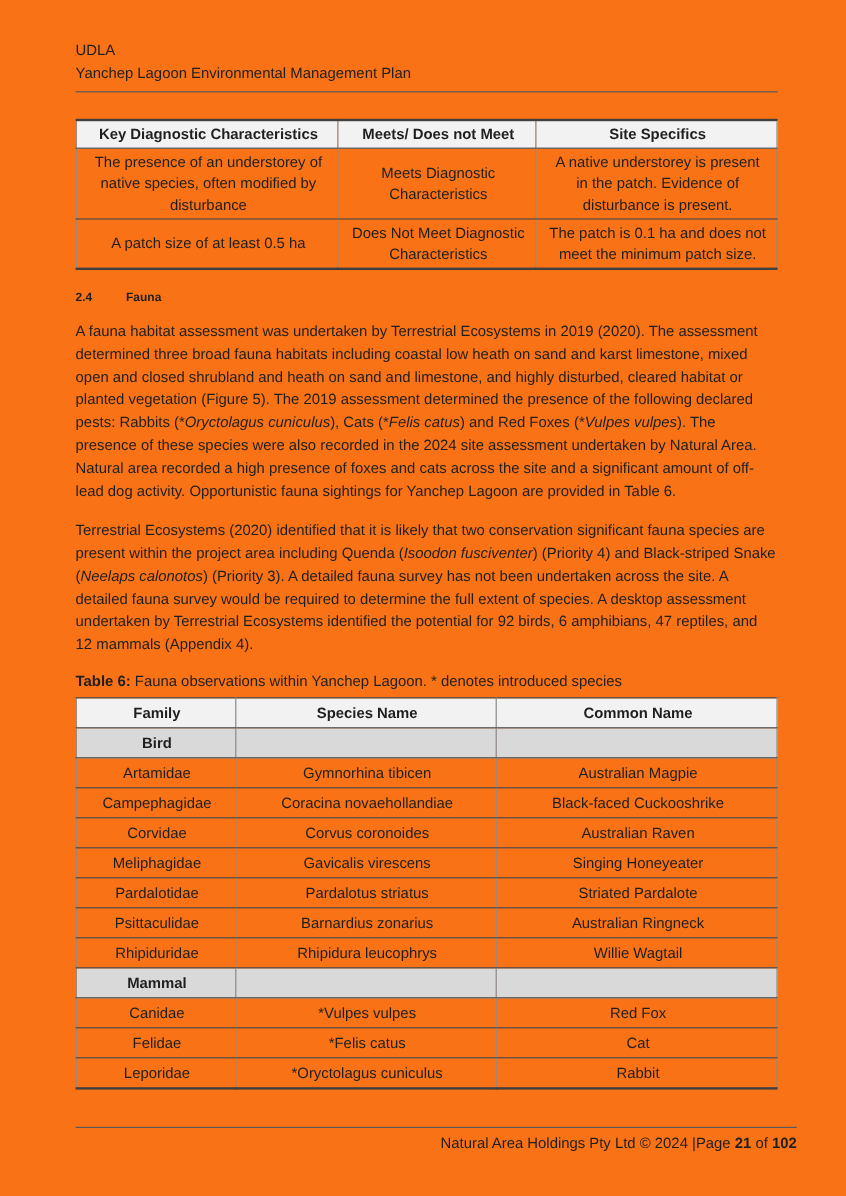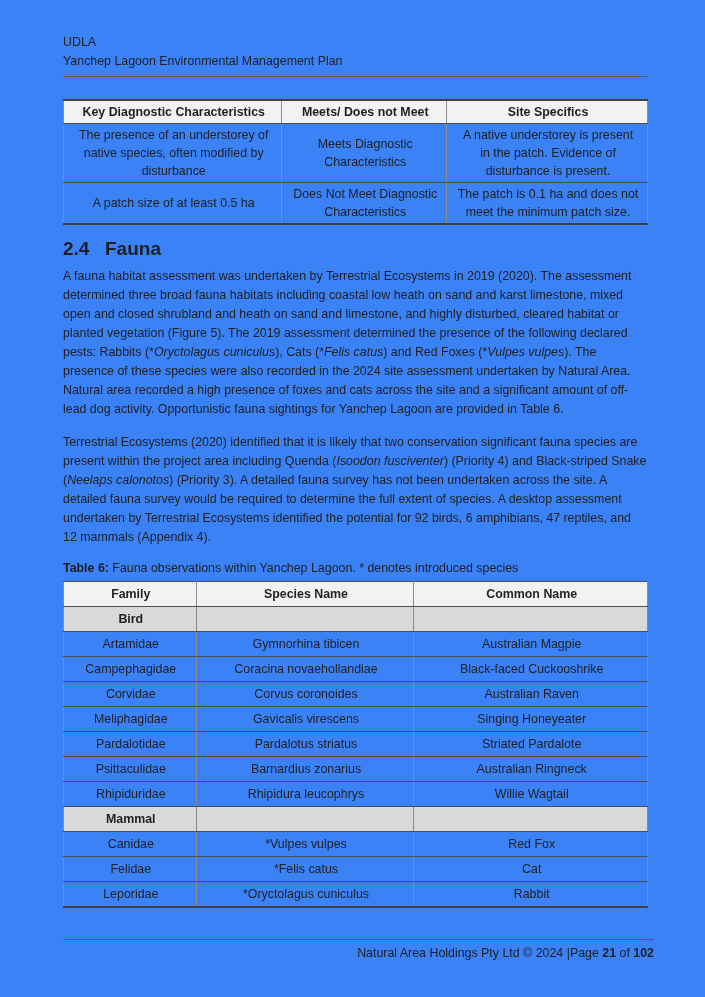--- a/index.html
+++ b/index.html
@@ -1,52 +1,52 @@
 <!DOCTYPE html>
 <html><head>
 <meta charset="utf-8">
 <style>
   * { margin:0; padding:0; box-sizing:border-box; }
   html,body { background:#ffffff; }
   .page {
-    width:705px; height:997px; background:#3b82f6; position:relative;
+    width:705px; height:997px; background:#f97316; position:relative;
     font-family:"Liberation Sans", sans-serif; color:#1f1f1f;
     padding:33px 57px 0 63px; overflow:hidden;
   }
   .doc-header-line { font-size:12.4px; line-height:19px; }
   .rule { border-top:1px solid #595959; margin-top:5px; }
 
   table { width:100%; border-collapse:collapse; table-layout:fixed; }
   th, td { text-align:center; vertical-align:middle; font-size:12.4px; line-height:18px; }
 
   
   .tbl-diag { margin-top:22px; border-top:2px solid #3f3f3f; border-bottom:2px solid #3f3f3f; }
   .tbl-diag th, .tbl-diag td { border:1px solid #8c8c8c; border-top:1px solid #4d4d4d; border-bottom:1px solid #4d4d4d; padding:2px 8px 2px 10px; }
   .tbl-diag th { background:#f2f2f2; font-weight:bold; }
   .tbl-diag .c1 { width:37.4%; } .tbl-diag .c2 { width:28.2%; } .tbl-diag .c3 { width:34.4%; }
 
-  .section-heading { margin-top:14px; font-size:19px; font-weight:bold; line-height:20px; }
+  .section-heading { margin-top:14px; font-size:10px; font-weight:bold; line-height:20px; }
   .section-heading .num { display:inline-block; width:42px; }
 
   .para { margin-top:8px; font-size:12.4px; line-height:19px; }
   .para + .para { margin-top:14px; }
   .caption { margin-top:12px; font-size:12.4px; line-height:18px; }
 
   
   .tbl-fauna { margin-top:4px; border-top:1px solid #4d4d4d; border-bottom:2px solid #3f3f3f; }
   .tbl-fauna th, .tbl-fauna td { border:1px solid #8c8c8c; border-top:1px solid #4d4d4d; border-bottom:1px solid #4d4d4d; padding:3px 8px 3px 10px; }
   .tbl-fauna th { background:#f2f2f2; font-weight:bold; }
   .tbl-fauna td:nth-child(2) { }
   .tbl-fauna tr.section td { background:#d9d9d9; font-weight:bold; font-style:normal; }
   .tbl-fauna .c1 { width:22.7%; } .tbl-fauna .c2 { width:37.3%; } .tbl-fauna .c3 { width:40%; }
 
   .i { font-style:italic;margin-top:44px; }
   .b { font-weight:bold; }
 
-  .page-footer { position:absolute; left:63px; right:51px; top:934px; }
+  .page-footer { position:absolute; left:63px; right:41px; top:934px; }
   .page-footer .footer-text { text-align:right; font-size:12.4px; line-height:19px; margin-top:4px; }
 </style>
 </head>
 <body>
 
 <div class="page">
 
   <header>
     <div class="doc-header-line">UDLA</div>
     <div class="doc-header-line">Yanchep Lagoon Environmental Management Plan</div>

